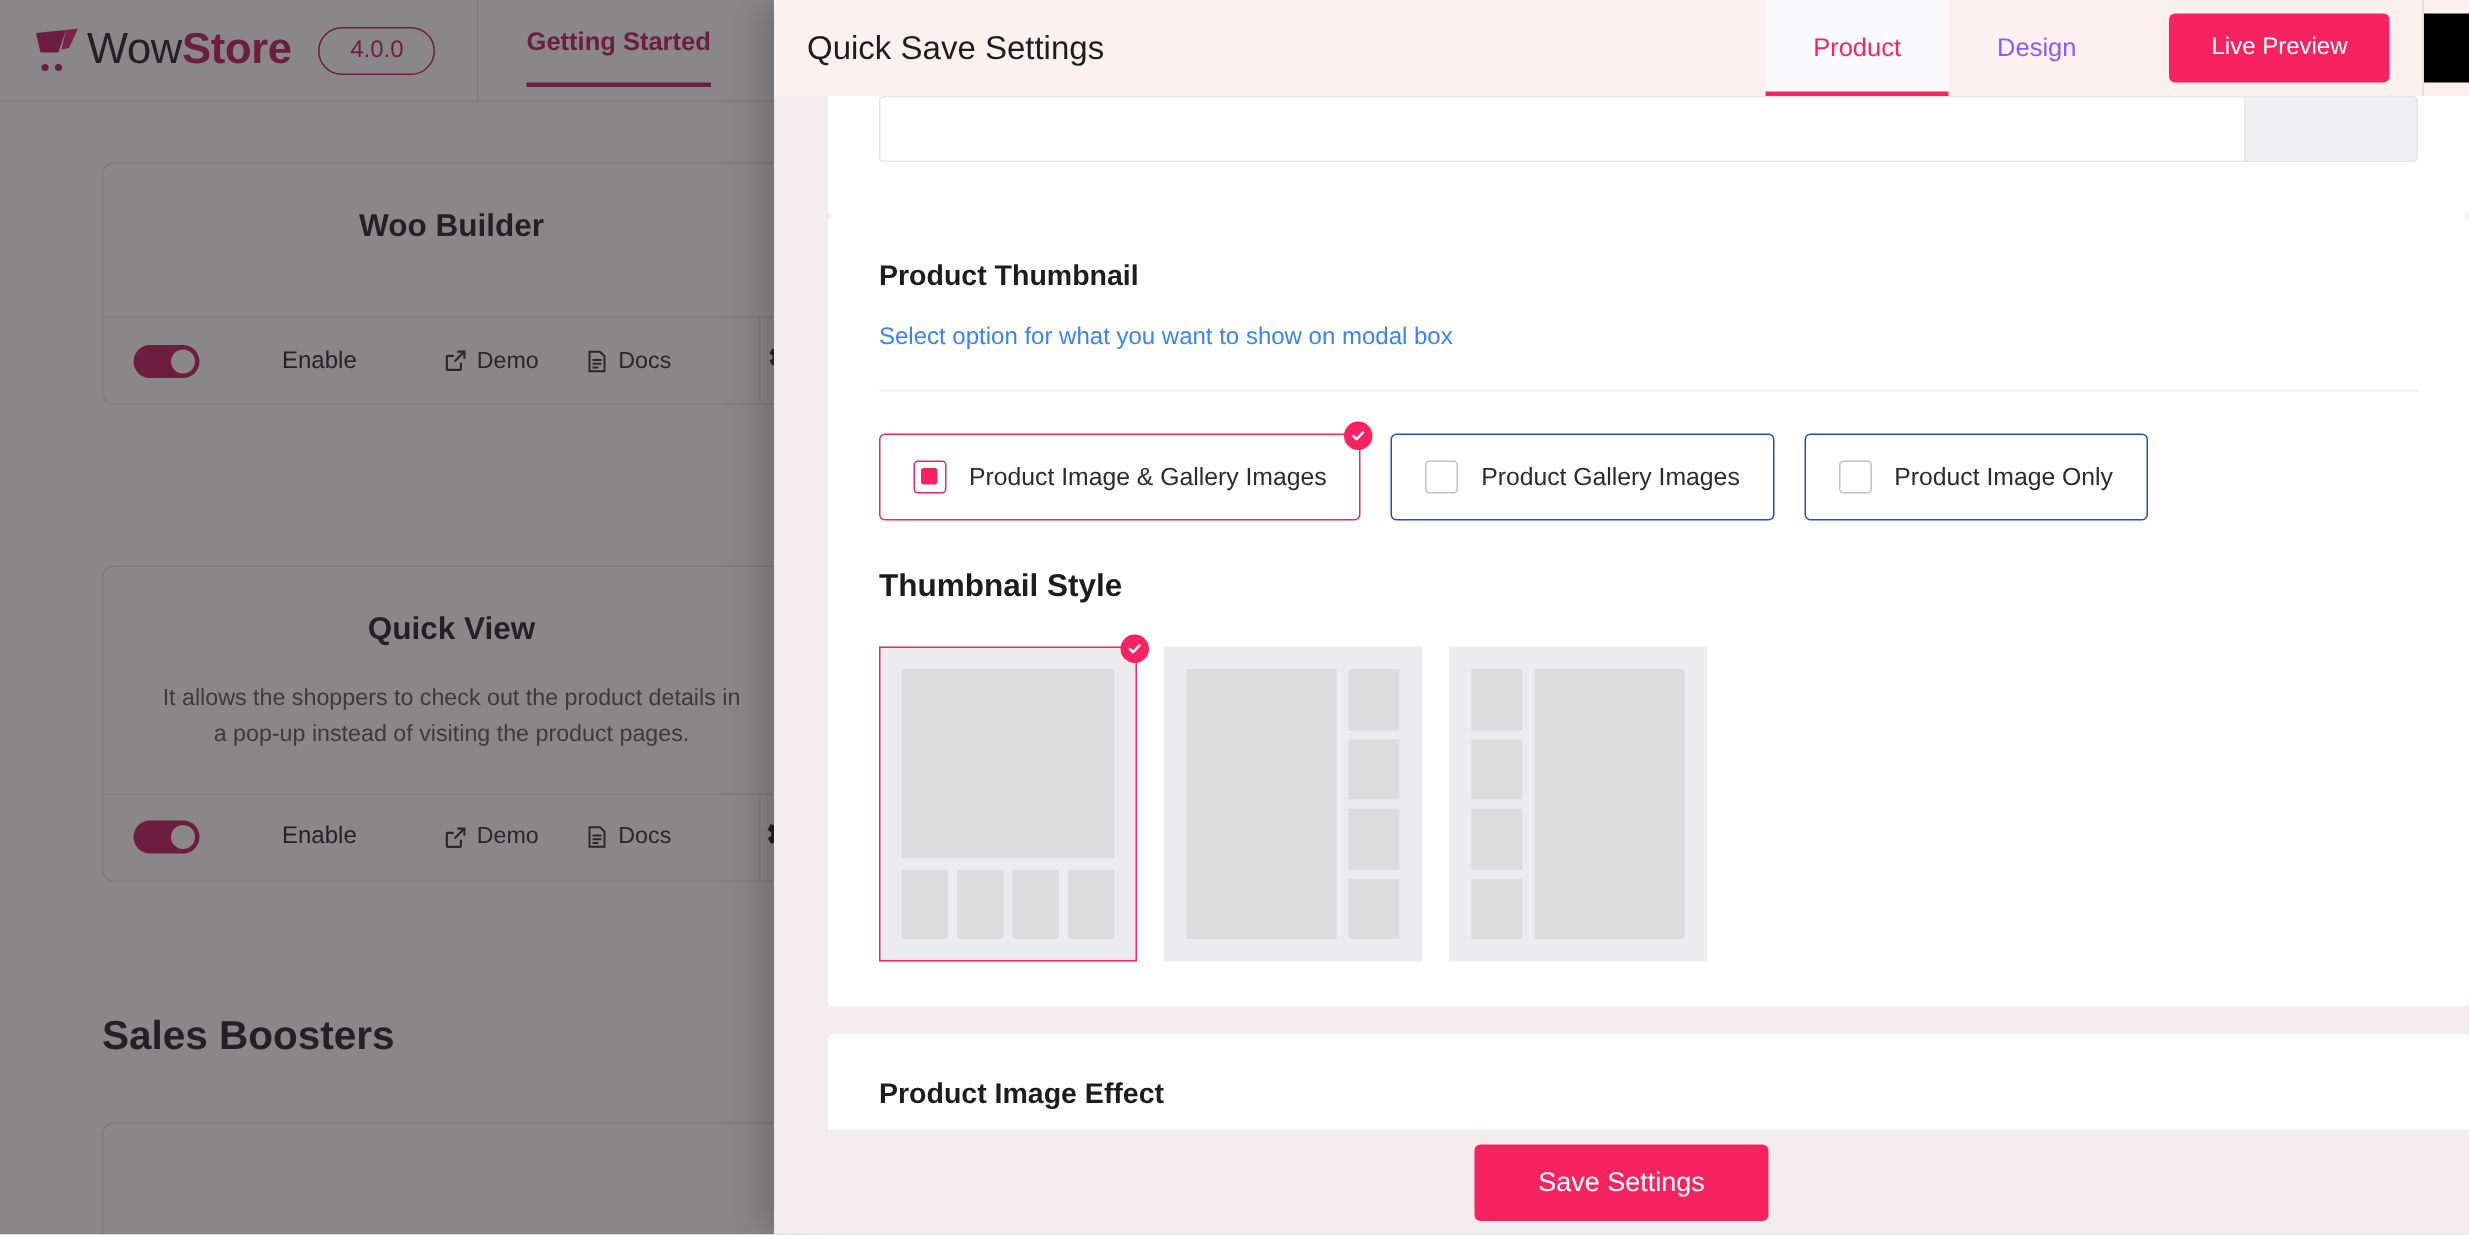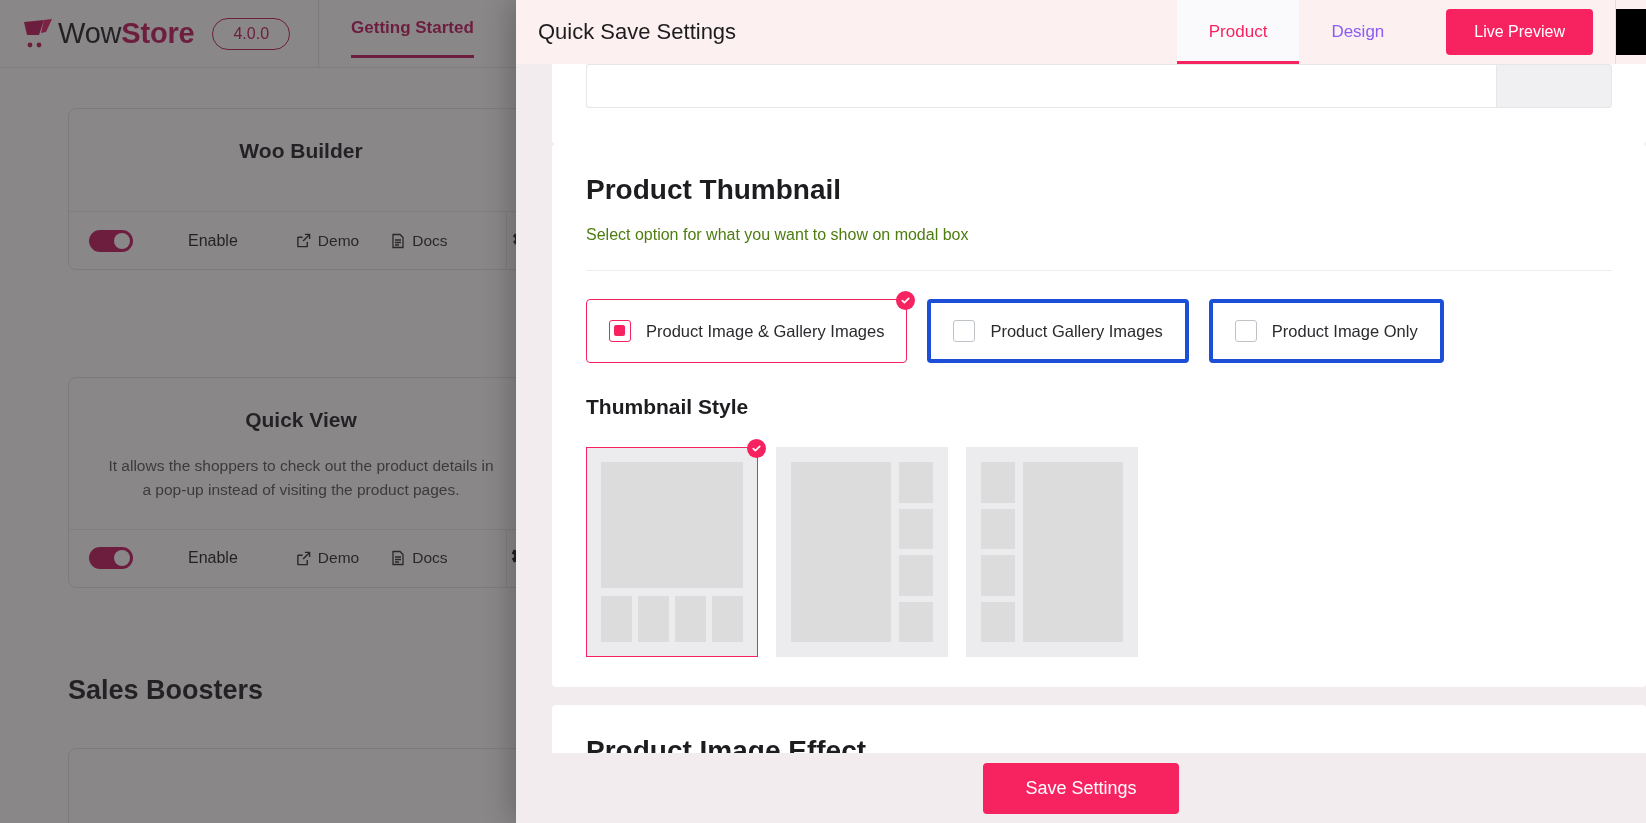--- a/index.html
+++ b/index.html
@@ -142,28 +142,28 @@
     flex: 1 1 auto; height: 44px; border: 1px solid #e4e6e8;
     border-right: none; border-radius: 3px 0 0 3px; background: #fff;
   }
   .clip-btn {
     width: 116px; height: 44px; background: #f0f0f2;
     border: 1px solid #e4e6e8; border-radius: 0 3px 3px 0;
   }
 
   .scroll-area { position: absolute; left: 0; top: 80px; right: 0; bottom: 0; }
 
-  .p-title { font-size: 28px; font-weight: 700; color: #1d1d20; }
-  .p-sub { font-size: 16px; color: #4d7c0f; margin-top: 20px; }
+  .p-title { font-size: 19px; font-weight: 700; color: #1d1d20; }
+  .p-sub { font-size: 16px; color: #3b82f6; margin-top: 20px; }
   .p-rule { height: 1px; background: #eceef0; margin: 26px 0 0 0; }
 
   .opt-row { display: flex; gap: 20px; margin-top: 28px; }
   .opt {
     position: relative; display: flex; align-items: center; gap: 15px;
-    border: 4px solid #1d4ed8; border-radius: 4px;
+    border: 1px solid #1d4ed8; border-radius: 4px;
     padding: 17px 22px; background: #fff; min-height: 58px; cursor: pointer;
   }
   .opt.selected { border: 1px solid #f72360; }
   .opt .box {
     width: 22px; height: 22px; border: 1.6px solid #bfc3c7; border-radius: 3px;
     flex: none; position: relative; background: #fff;
   }
   .opt.selected .box { border-color: #f72360; }
   .opt.selected .box::after {
     content: ""; position: absolute; left: 4px; top: 4px;

